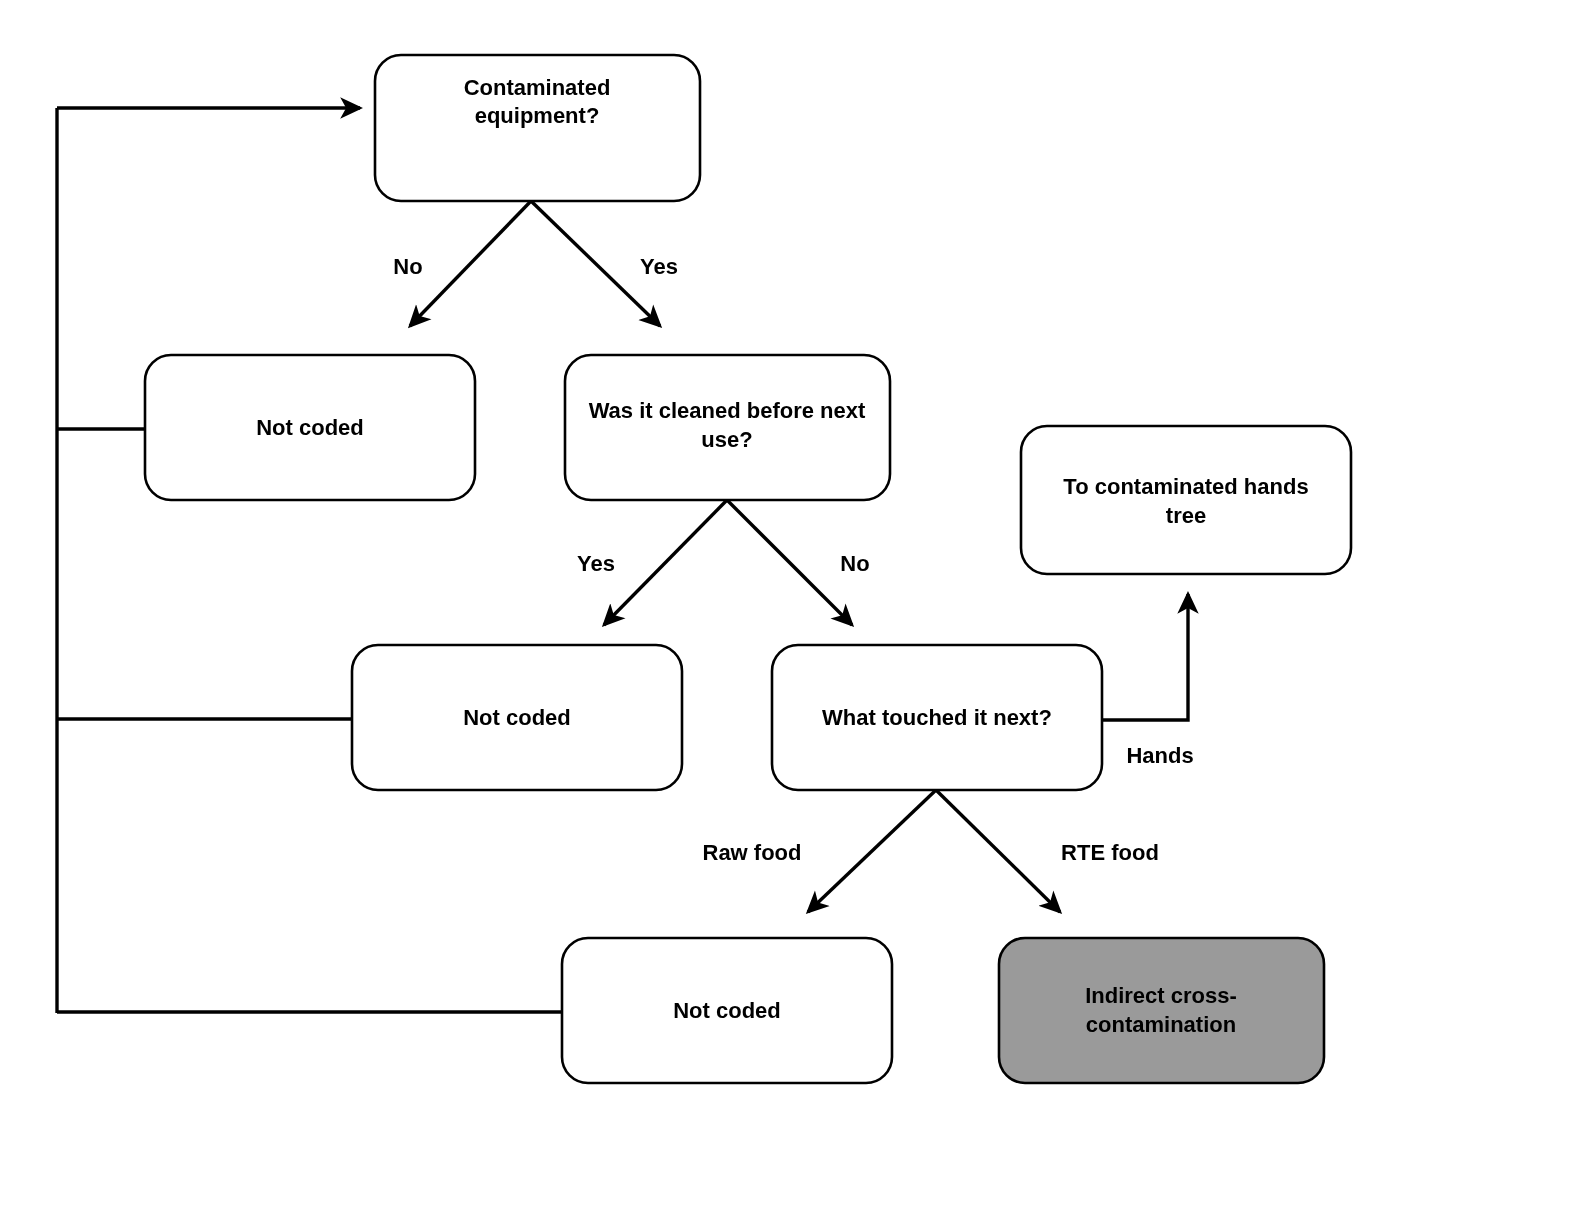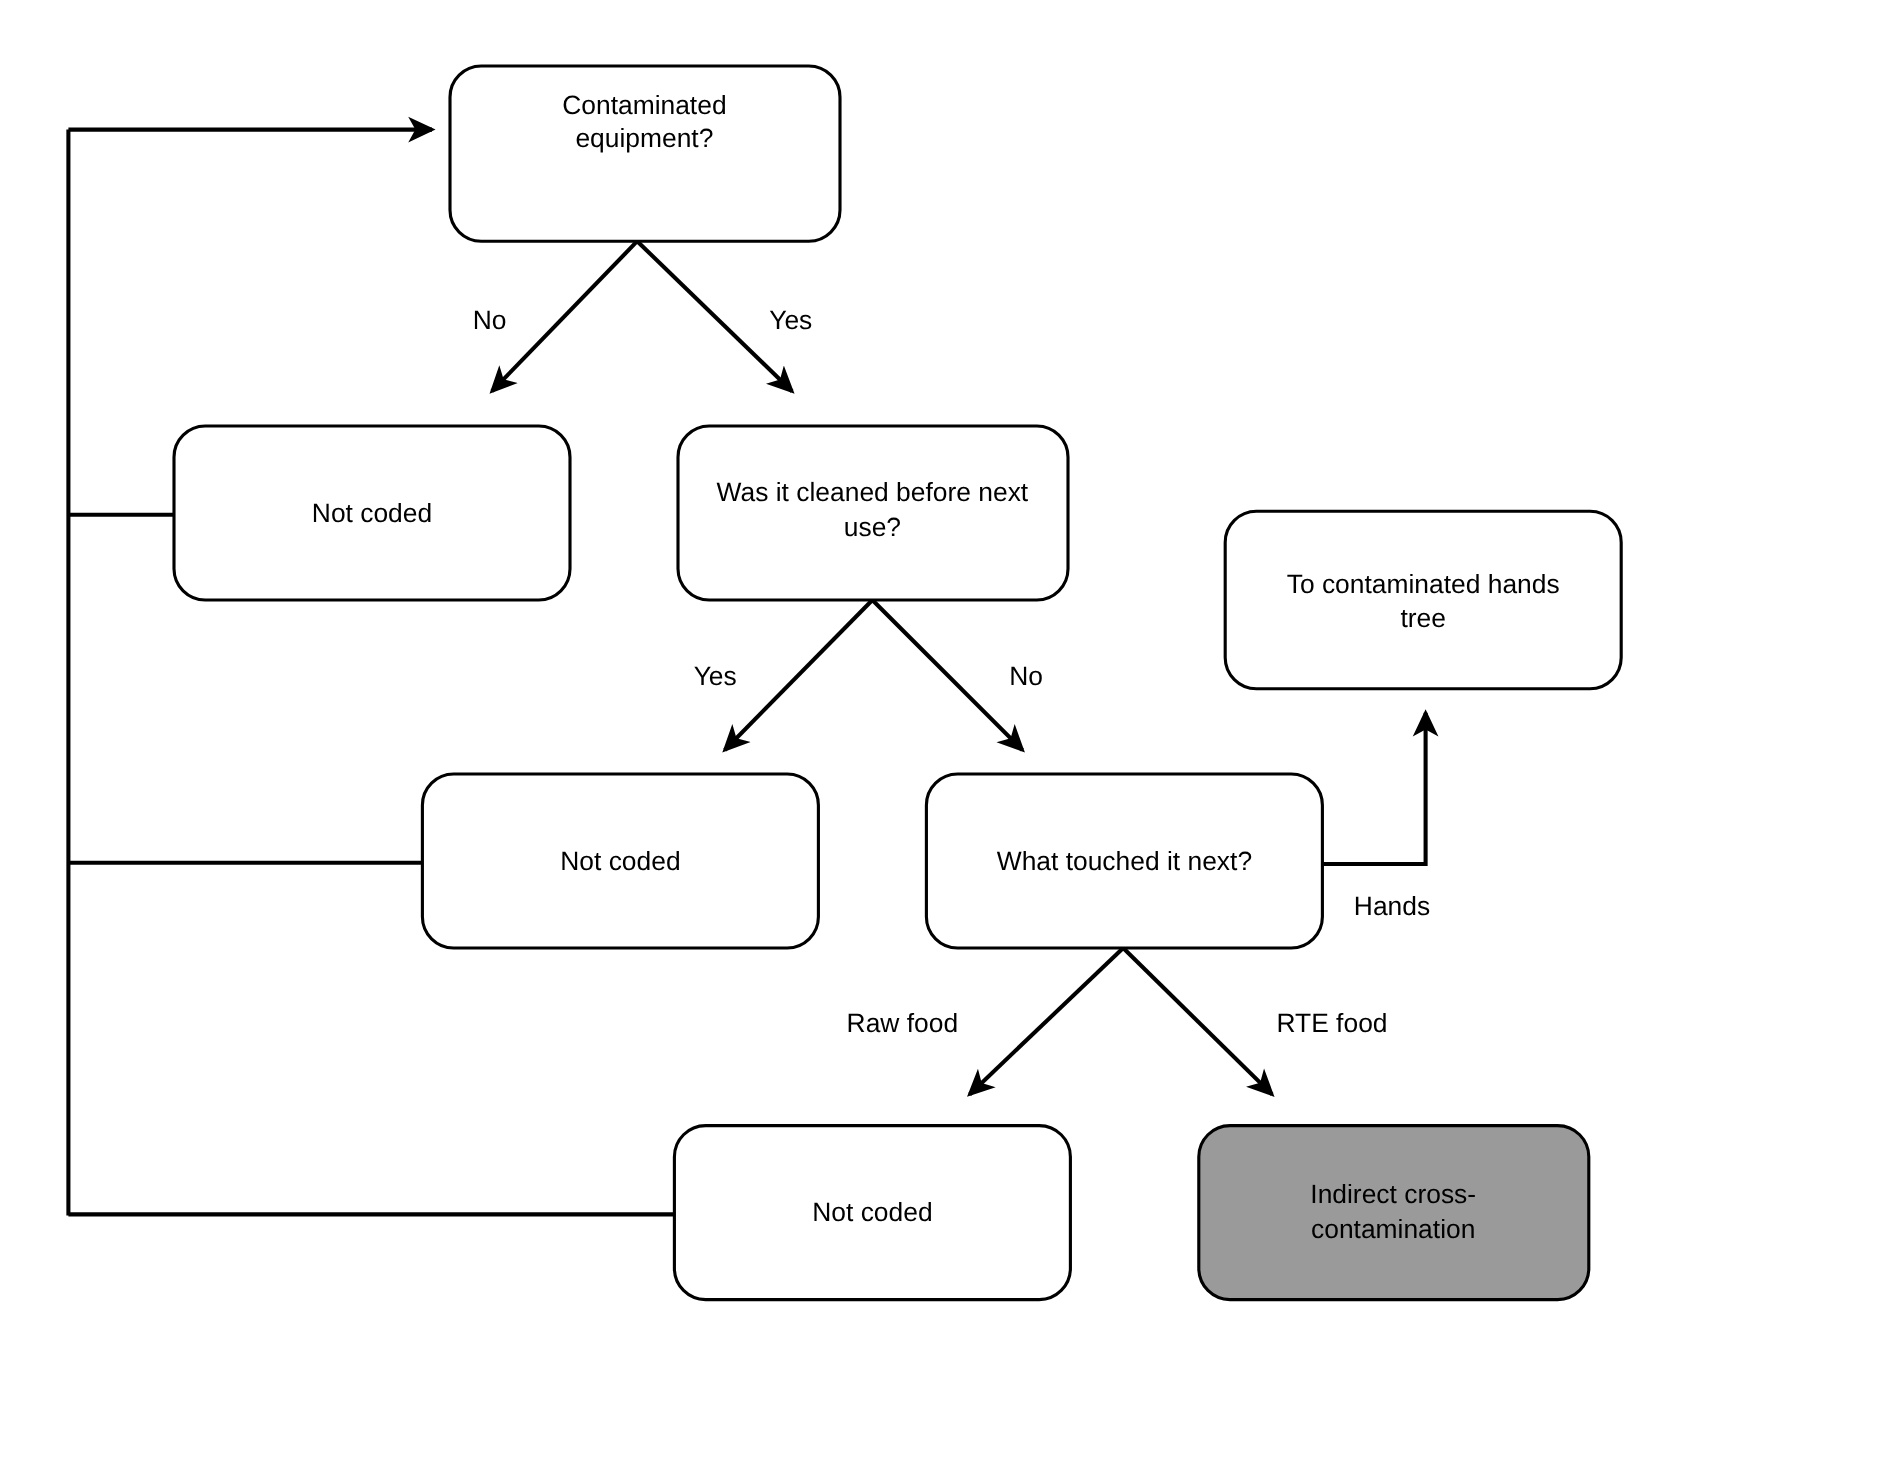--- a/index.html
+++ b/index.html
@@ -11,20 +11,21 @@
     width: 1584px;
     height: 1224px;
     font-family: "Liberation Sans", sans-serif;
     overflow: hidden;
   }
   #canvas {
     position: relative;
     width: 1584px;
     height: 1224px;
     background: #ffffff;
+    font-weight: bold;
   }
   svg.diagram {
     position: absolute;
     top: 0;
     left: 0;
     width: 1584px;
     height: 1224px;
   }
   .node-rect {
     fill: #ffffff;

